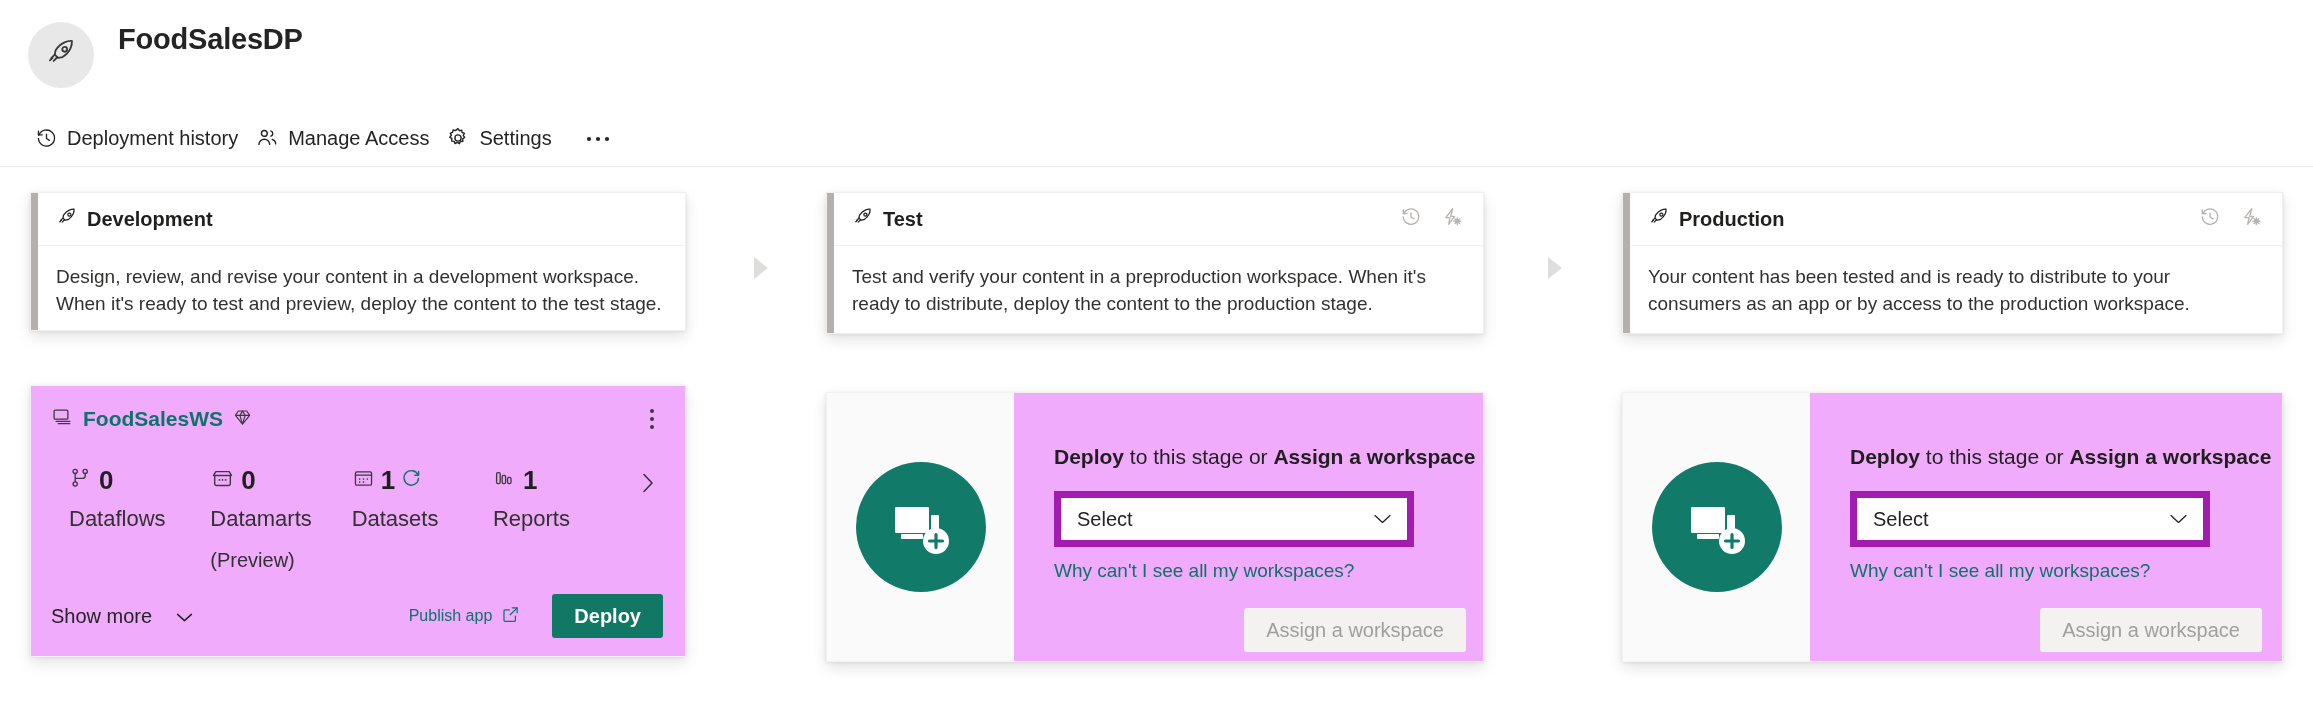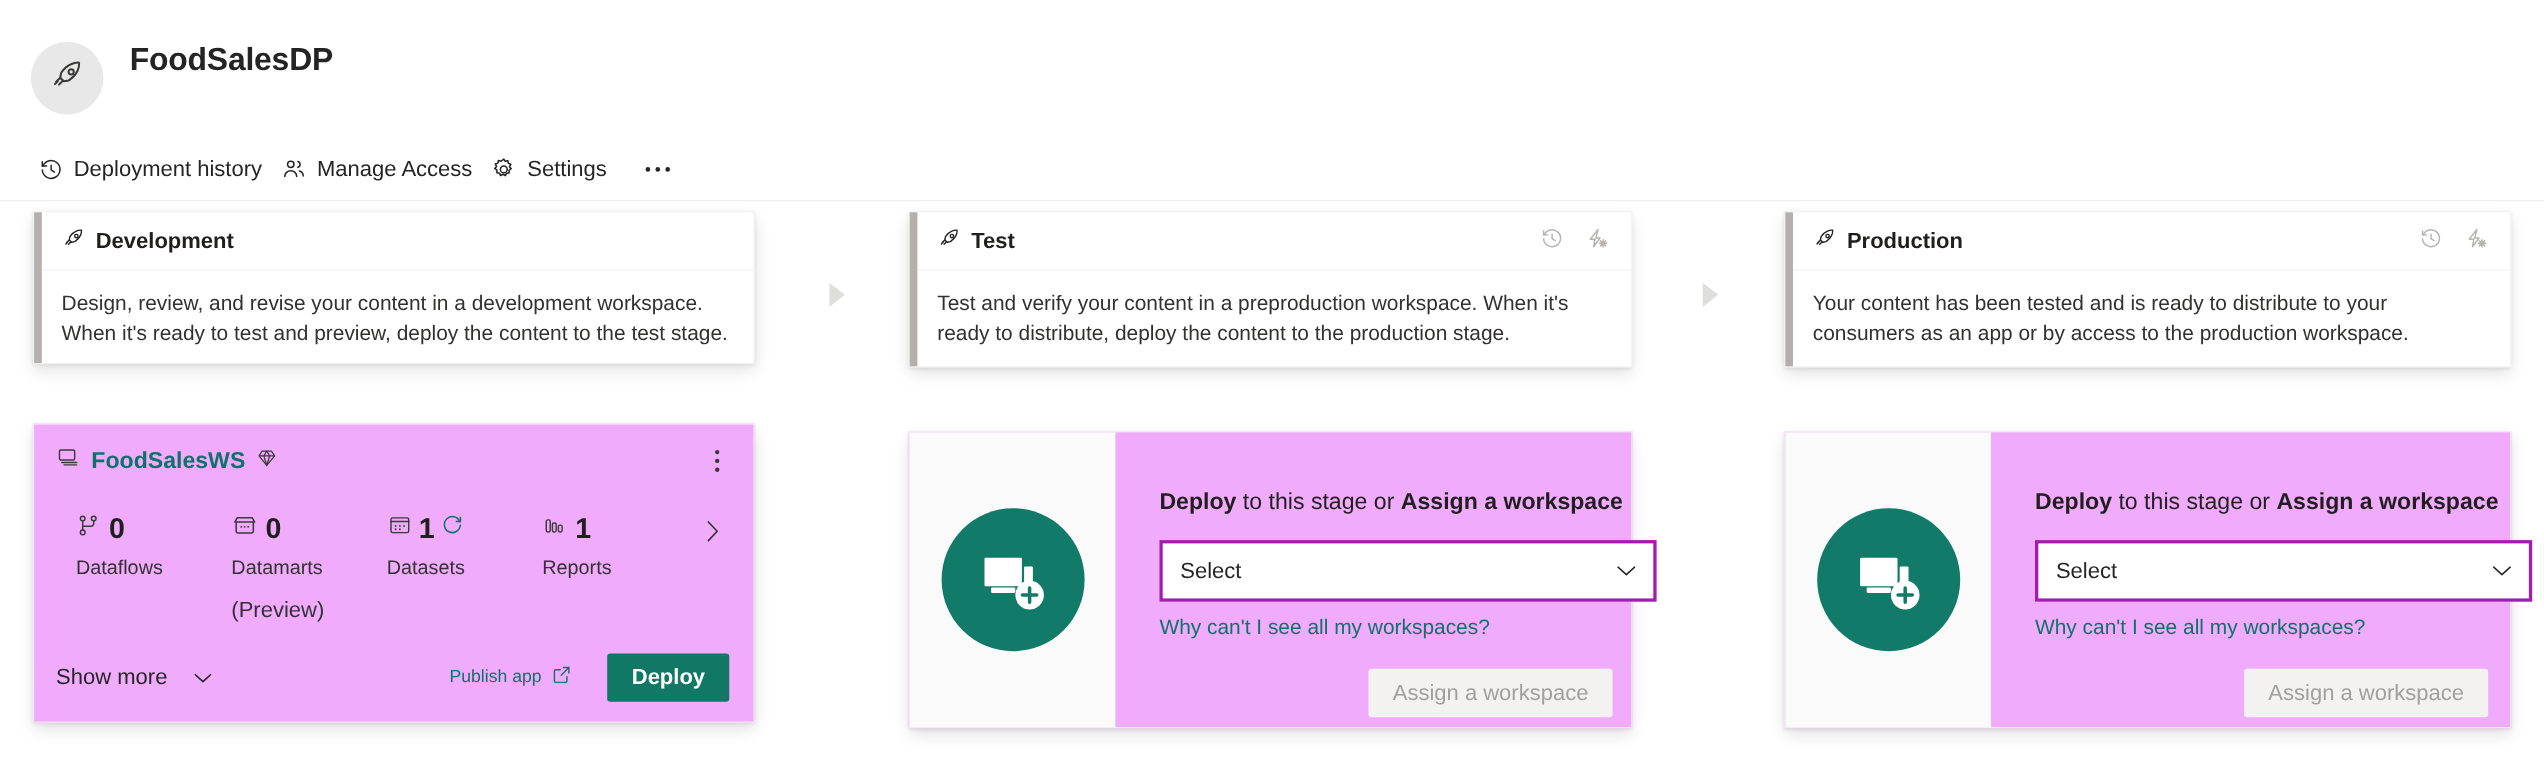--- a/index.html
+++ b/index.html
@@ -7,21 +7,21 @@
     width: 2313px; height: 711px;
     background: #ffffff;
     font-family: "Liberation Sans", sans-serif;
     color: #242424;
     overflow: hidden;
   }
 
   
   .page-header {
     position: absolute;
-    left: 0; top: 16px;
+    left: 0; top: 0;
     width: 2287px; height: 170px;
   }
   .pipeline-avatar {
     position: absolute;
     left: 28px; top: 22px;
     width: 66px; height: 66px;
     border-radius: 50%;
     background: #e8e8e8;
     display: flex; align-items: center; justify-content: center;
   }
@@ -187,21 +187,21 @@
   }
   .metric-top { display: flex; align-items: center; gap: 6px; height: 32px; }
   .metric-count {
     font-size: 26px;
     font-weight: bold;
     color: #201f1e;
     line-height: 1;
   }
   .metric-label {
     margin-top: 10px;
-    font-size: 18px;
+    font-size: 22px;
     color: #323130;
   }
   .metric-sub {
     margin-top: 17px;
     font-size: 20px;
     color: #323130;
   }
   .metrics-next {
     margin-left: auto;
     margin-top: 4px;
@@ -266,22 +266,22 @@
   }
   .assign-title {
     font-size: 21px;
     color: #201f1e;
     font-weight: 400;
     white-space: nowrap;
   }
   .assign-title b { font-weight: bold; }
   .ws-select {
     margin-top: 22px;
-    width: 452px; height: 56px;
-    border: 3px solid #a21caf;
+    width: 360px; height: 56px;
+    border: 7px solid #a21caf;
     background: #ffffff;
     display: flex; align-items: center;
     padding: 0 15px 0 16px;
     cursor: pointer;
   }
   .ws-select-value { font-size: 20px; color: #242424; }
   .ws-select-chev { margin-left: auto; display: flex; align-items: center; }
   .help-link {
     margin-top: 13px;
     font-size: 19px;

